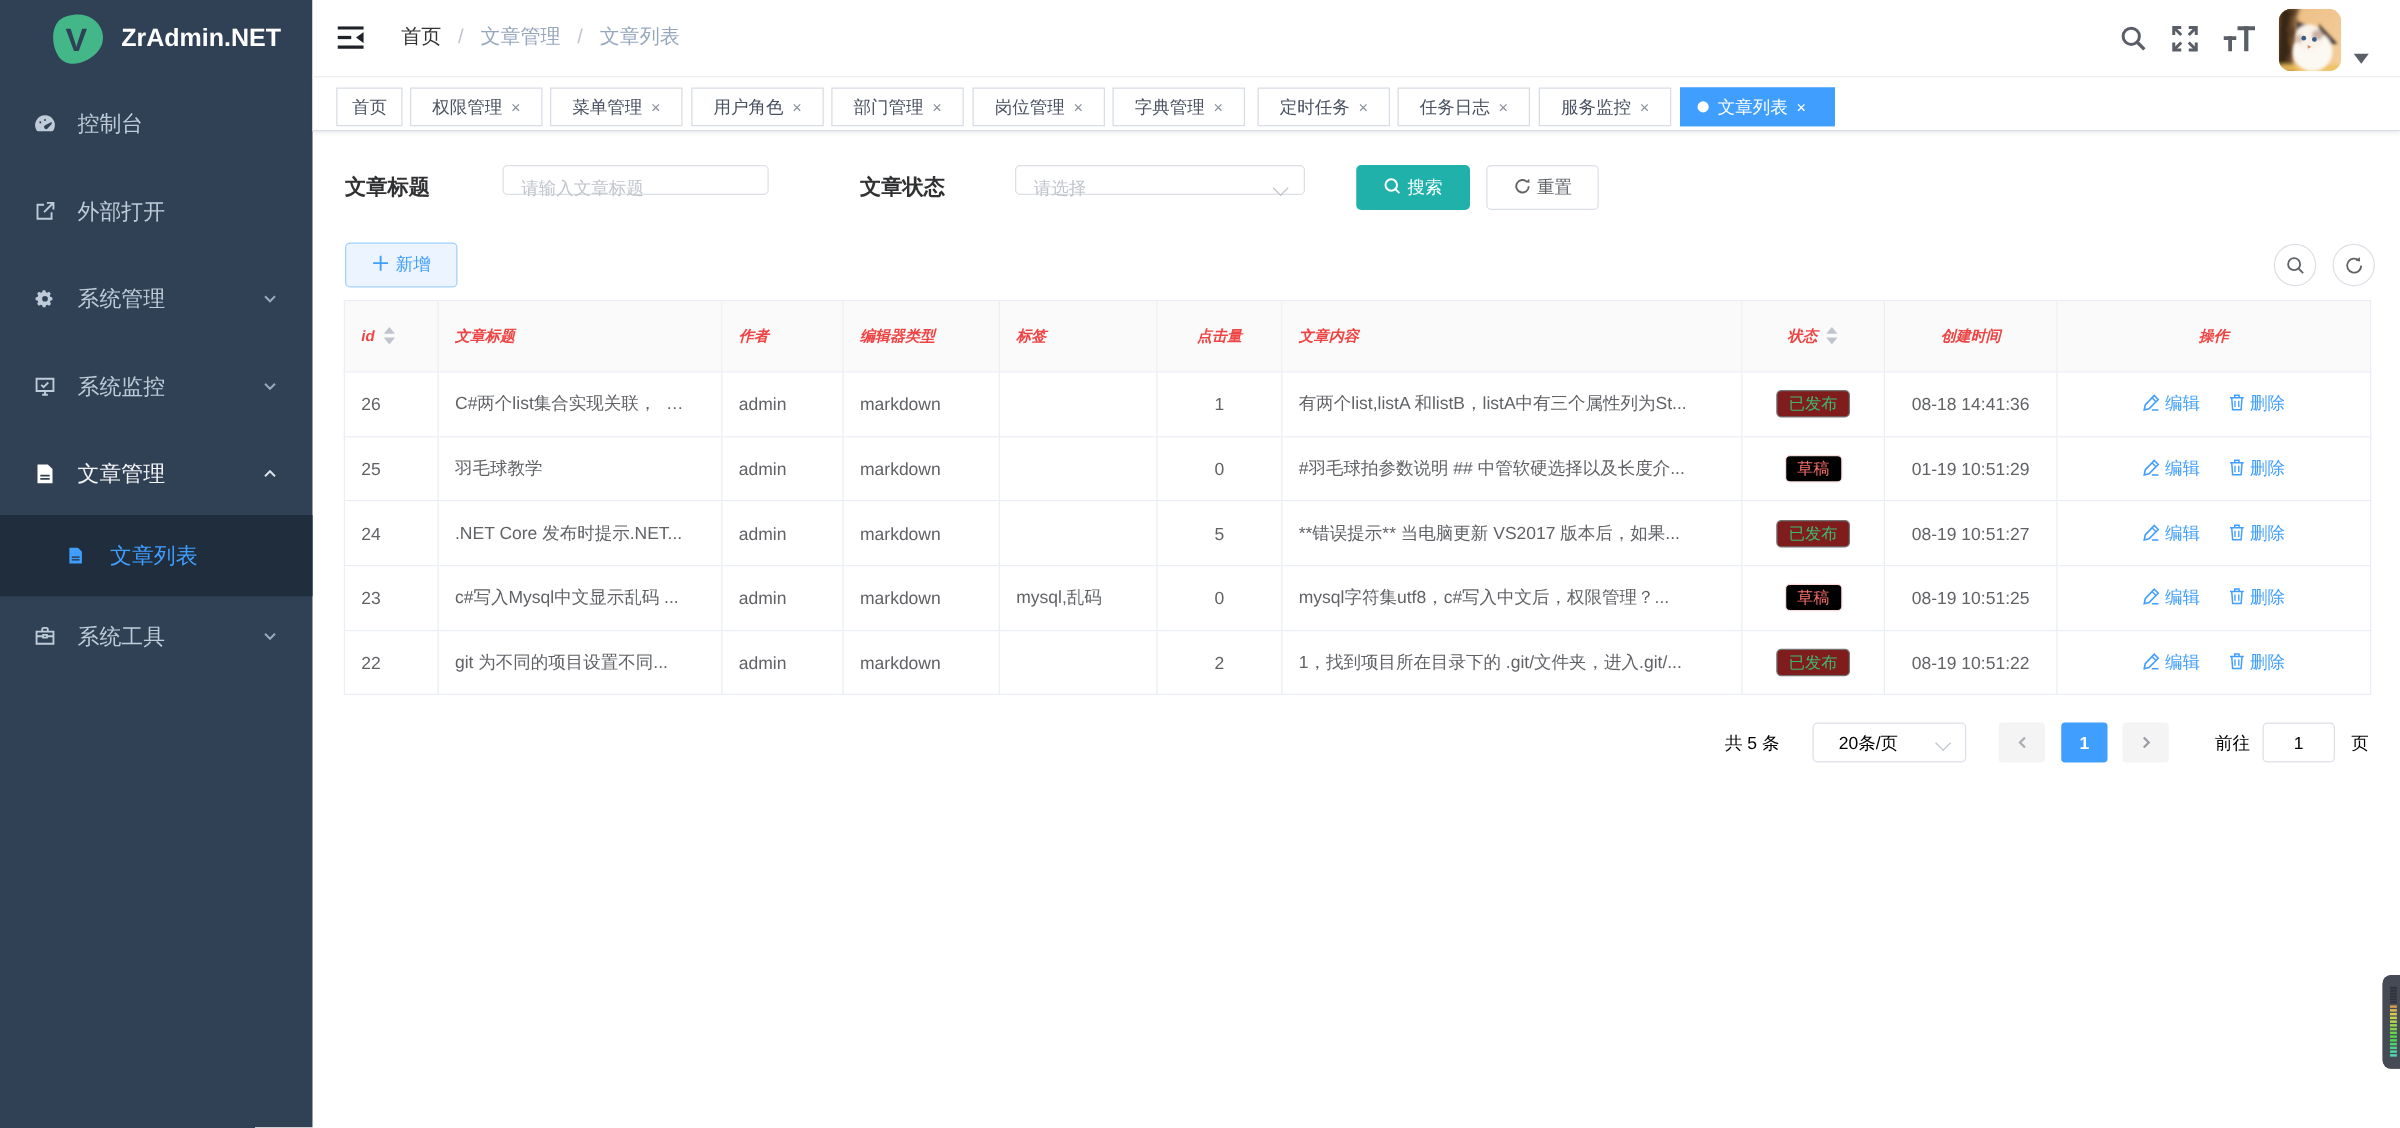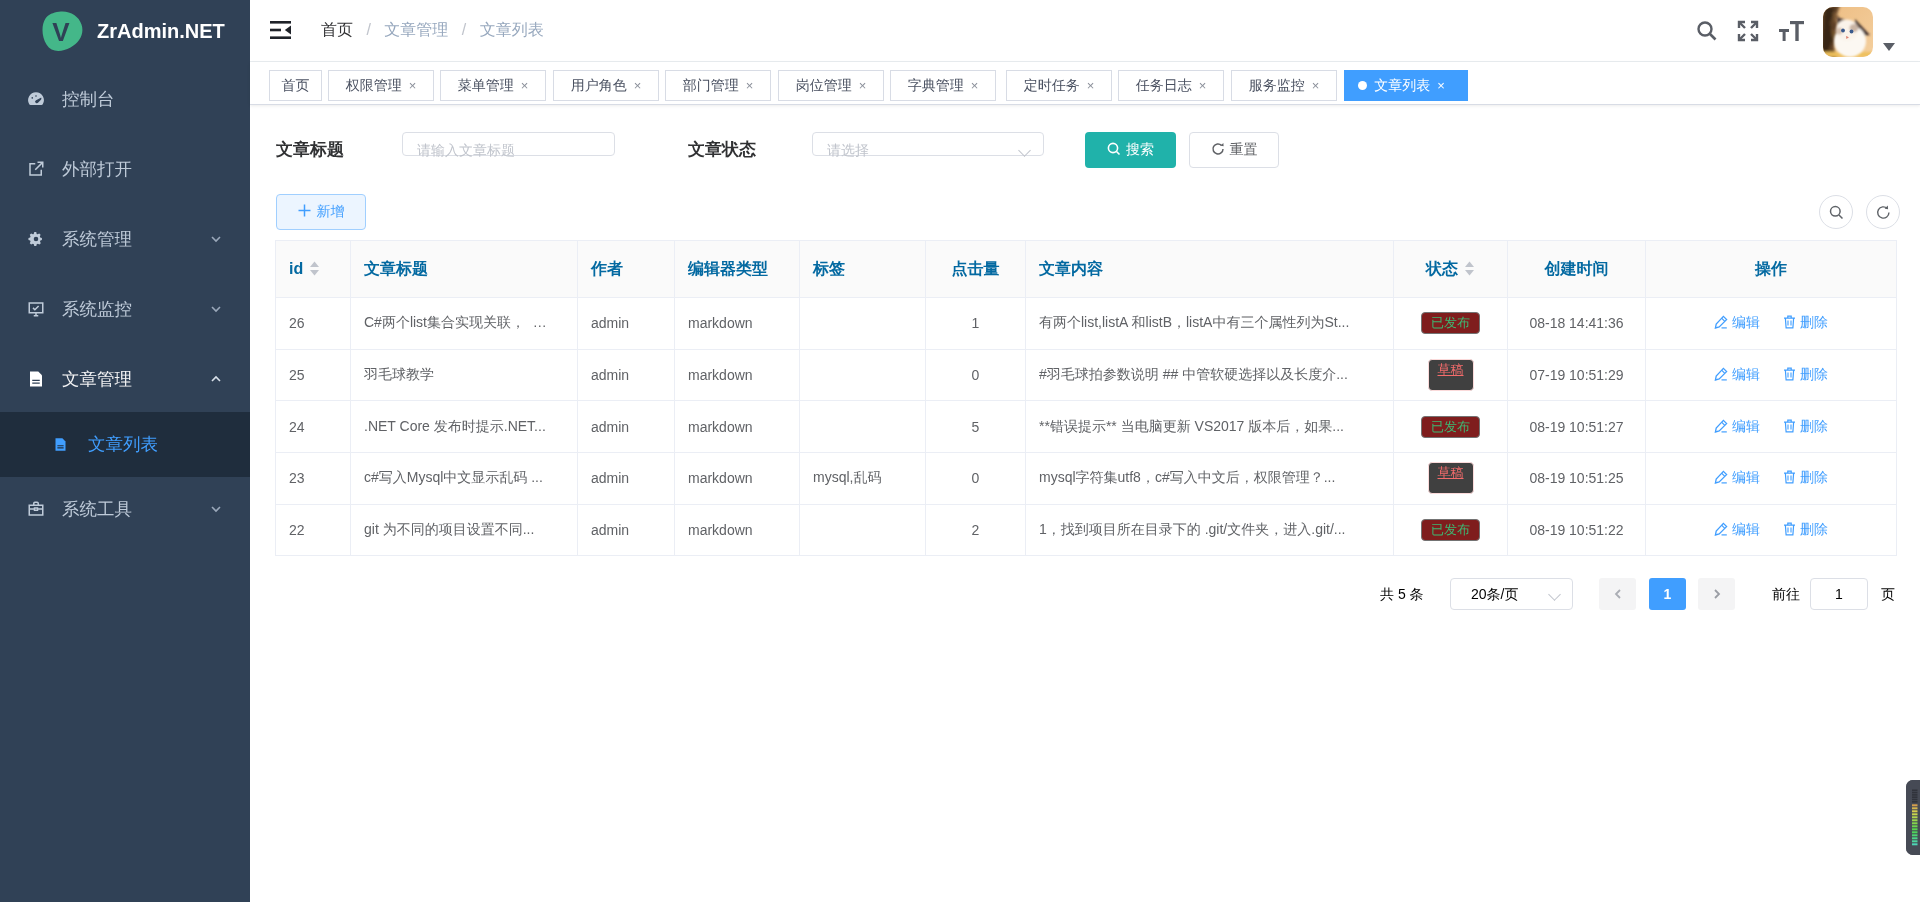--- a/index.html
+++ b/index.html
@@ -40,25 +40,25 @@
 
 
 .flabel { position:absolute; font-size:17px; font-weight:bold; color:#303133; top:140px; height:20px; line-height:20px; }
 .finput { position:absolute; top:132px; height:24px; border:1px solid #dcdfe6; border-radius:4px; background:#fff; line-height:34px; padding-left:14px; color:#c0c4cc; font-size:14px; }
 .btn { position:absolute; top:132px; height:36px; border-radius:4px; font-size:14px; line-height:34px; text-align:center; }
 .chev { display:inline-block; width:9px; height:9px; border-right:1.6px solid #c0c4cc; border-bottom:1.6px solid #c0c4cc; transform:rotate(45deg); }
 
 
 #tbl { position:absolute; left:275px; top:240px; width:1621px; border-collapse:collapse; table-layout:fixed; }
 #tbl th, #tbl td { border:1px solid #ebeef5; font-weight:normal; font-size:14px; color:#606266; padding:0 13px; overflow:hidden; white-space:nowrap; }
-#tbl th { height:57px; background:#fafafa; color:#0369a1; font-weight:bold; text-align:left; font-size:16px; }
+#tbl th { height:57px; background:#fafafa; color:#ef4444; font-weight:bold; text-align:left; font-size:12px;font-style:italic; }
 #tbl td { height:51.7px; }
 #tbl .c { text-align:center; }
 .tag-g { display:inline-block; height:22px; line-height:20px; padding:0 9px; border-radius:4px; background:#7f1d1d; border:1px solid #737373; color:#3db873; font-size:13px; }
-.tag-r { display:inline-block; height:32px; line-height:20px; padding:0 9px; border-radius:4px; background:#404040; border:1px solid #fbdada; color:#f56c6c; font-size:13px;text-decoration:underline; }
+.tag-r { display:inline-block; height:22px; line-height:20px; padding:0 9px; border-radius:4px; background:#000000; border:1px solid #fbdada; color:#f56c6c; font-size:13px; }
 .lnk { color:#409eff; }
 .sorter { display:inline-block; vertical-align:middle; margin-left:6px; margin-top:-2px; }
 
 
 .pg { position:absolute; top:578px; height:32px; line-height:32px; font-size:14px; color:#000000; }
 .pbtn { position:absolute; top:578px; width:37px; height:32px; border-radius:3px; background:#f4f4f5; text-align:center; line-height:32px; }
 
 
 #widget { position:absolute; left:1906px; top:780px; width:24px; height:75px; background:#464a55; border-radius:7px 0 0 7px; }
 </style>
@@ -303,21 +303,21 @@
   </tr>
   <tr>
     <td>25</td>
         <td>羽毛球教学</td>
         <td>admin</td>
         <td>markdown</td>
         <td></td>
     <td class="c">0</td>
         <td>#羽毛球拍参数说明 ## 中管软硬选择以及长度介...</td>
     <td class="c"><span class="tag-r">草稿</span></td>
-        <td class="c">07-19 10:51:29</td>
+        <td class="c">01-19 10:51:29</td>
     <td class="c"><span class="lnk"><svg style="vertical-align:-2px; margin-right:4px;" width="14" height="14" viewBox="0 0 14 14">
               <path d="M9.4 1.4l3.2 3.2-7.4 7.4-3.8 1 .8-4z" fill="none" stroke="#409eff" stroke-width="1.3"></path>
               <path d="M7.6 3.2l3.2 3.2" stroke="#409eff" stroke-width="1.2" fill="none"></path>
               <path d="M7.5 12.9h5.3" stroke="#409eff" stroke-width="1.2"></path>
             </svg>编辑</span><span class="lnk" style="margin-left:23px;"><svg style="vertical-align:-2px; margin-right:4px;" width="13" height="14" viewBox="0 0 13 14">
               <path d="M1 3.2h11M4.8 3V1.2h3.4V3M2.4 3.4l.7 9.4h6.8l.7-9.4" fill="none" stroke="#409eff" stroke-width="1.2"></path>
               <path d="M5 5.5v5M8 5.5v5" stroke="#409eff" stroke-width="1.1"></path>
             </svg>删除</span></td>
   </tr>
   <tr>

